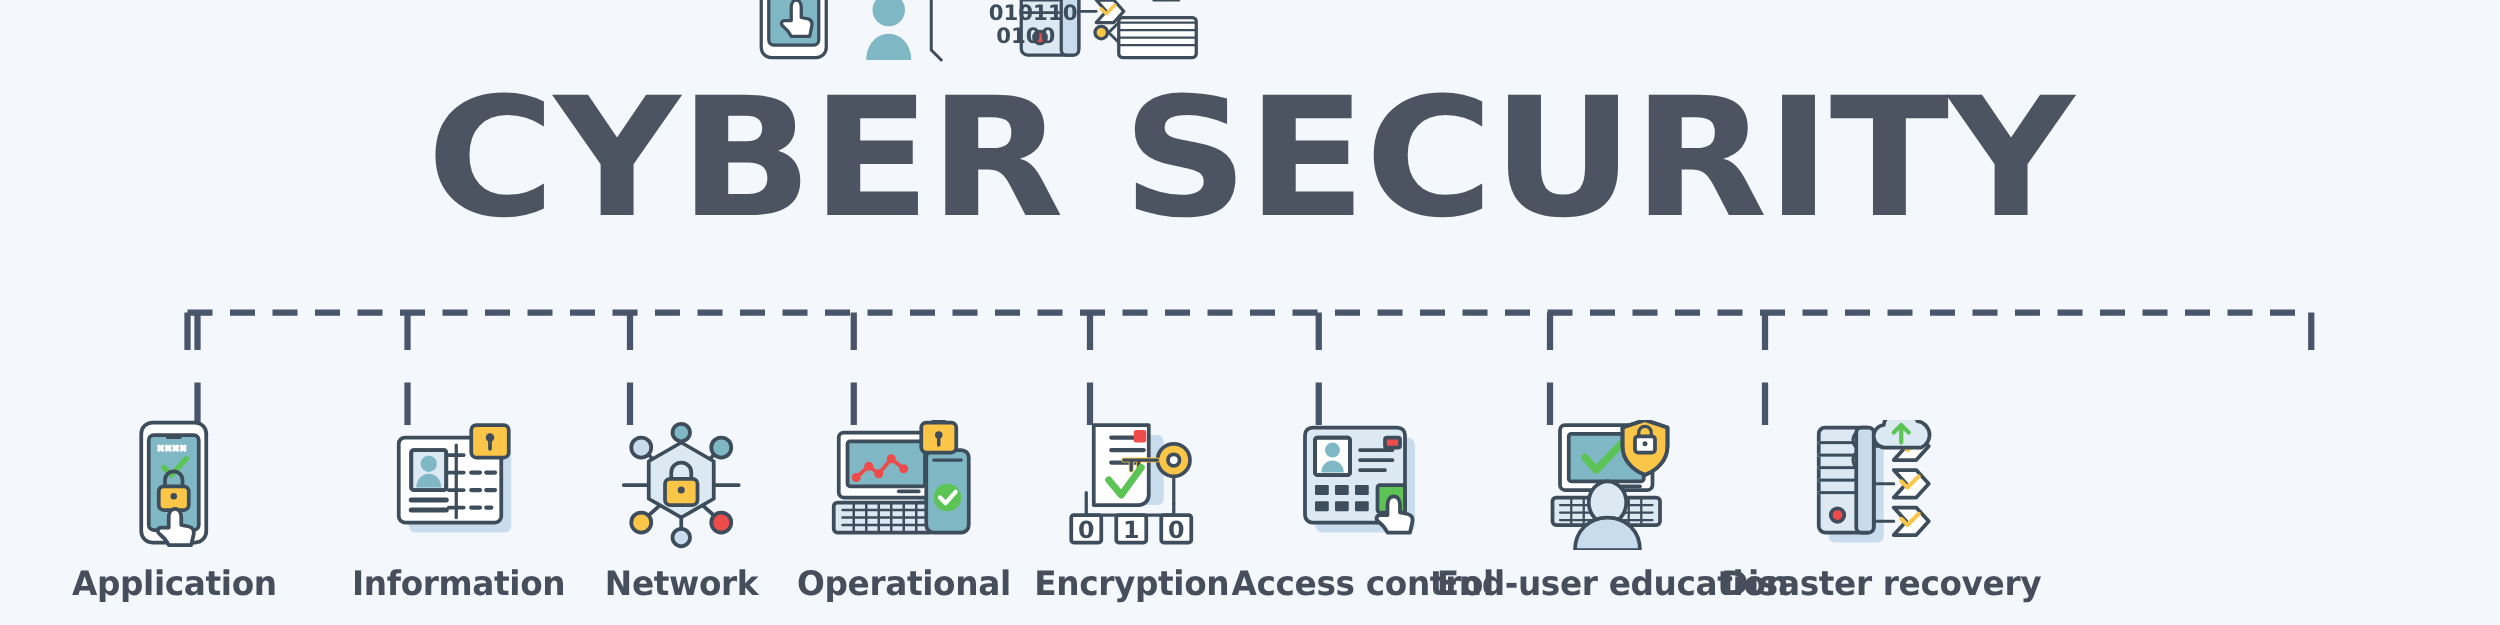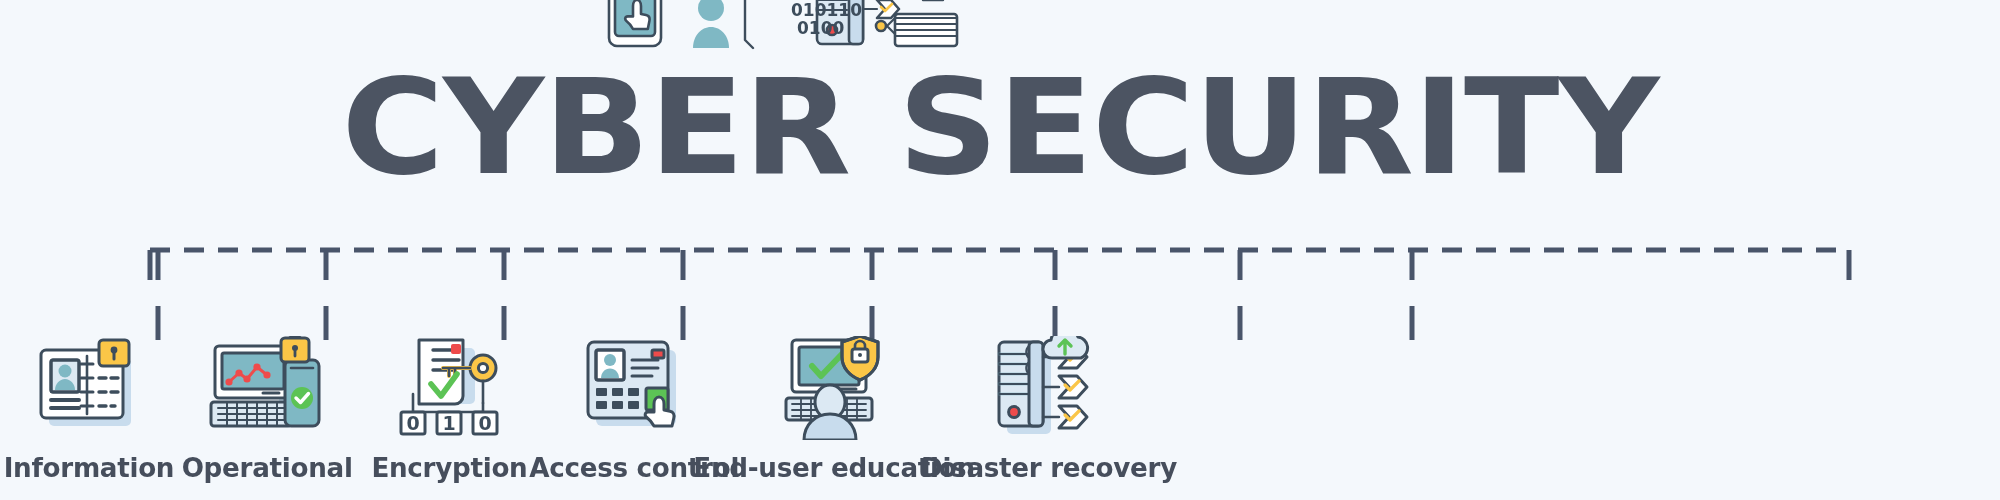--- a/index.html
+++ b/index.html
@@ -143,20 +143,38 @@
       <path d="M683 70v34"></path>
       <path d="M872 70v34"></path>
       <path d="M1055 70v34"></path>
       <path d="M1240 70v34"></path>
       <path d="M1412 70v34"></path>
     </g>
   </svg>
 
   <div class="row">
 
+    <div class="cell" style="width:278px">
+      <svg class="icon" viewBox="0 0 120 104">
+        <g stroke="#3d4d5c" stroke-width="3" fill="none" stroke-linecap="round" stroke-linejoin="round">
+          <rect x="40" y="12" width="16" height="82" rx="6" fill="#c8dced" stroke="none"></rect>
+          <rect x="34" y="2" width="52" height="96" rx="9" fill="#ffffff"></rect>
+          <rect x="40" y="12" width="40" height="76" rx="4" fill="#7fb8c4"></rect>
+          <path d="M48 21l3 3M54 21l3 3M60 21l3 3M66 21l3 3" stroke="#ffffff" stroke-width="2.6"></path>
+          <path d="M48 24l3-3M54 24l3-3M60 24l3-3M66 24l3-3" stroke="#ffffff" stroke-width="2.6"></path>
+          <path d="M52 38l6 6 12-13" stroke="#5cc355" stroke-width="4.4"></path>
+          <path d="M53 54v-6a7 7 0 0114 0v6" stroke-width="3"></path>
+          <rect x="48" y="53" width="24" height="19" rx="4" fill="#fbc647"></rect>
+          <circle cx="60" cy="61" r="2.6" fill="#3d4d5c" stroke="none"></circle>
+          <path d="M56 78c0-4 2-7 5-7s5 3 5 7v6l6 1.2c3.4.7 4.6 3.4 3.8 6.8l-1.8 8H56c-2.2-4.4-4.6-6.6-7.4-8.8-2.4-1.8-1.6-5.2 1.6-5.2H56z" fill="#ffffff"></path>
+          <path d="M55 14h10" stroke-width="2.4"></path>
+        </g>
+      </svg>
+      <div class="cap">Application</div>
+    </div>
 
     <div class="cell" style="width:178px">
       <svg class="icon" viewBox="0 0 120 104">
         <g stroke="#3d4d5c" stroke-width="3" fill="none" stroke-linecap="round" stroke-linejoin="round">
           <rect x="20" y="22" width="82" height="68" rx="5" fill="#c8dced" stroke="none"></rect>
           <rect x="12" y="14" width="82" height="68" rx="5" fill="#ffffff"></rect>
           <rect x="22" y="24" width="28" height="32" rx="2" fill="#dce9f3"></rect>
           <circle cx="36" cy="35" r="6.5" fill="#7fb8c4" stroke="none"></circle>
           <path d="M26 54c0-6 4.5-11 10-11s10 5 10 11z" fill="#7fb8c4" stroke="none"></path>
           <rect x="22" y="24" width="28" height="32" rx="2"></rect>
@@ -166,20 +184,38 @@
           <path d="M70 42h22M70 56h22M70 70h16" stroke-width="3.4" stroke-dasharray="7 5"></path>
           <path d="M76 24v-7a9 9 0 0118 0v7" stroke-width="3"></path>
           <rect x="70" y="4" width="30" height="26" rx="4" fill="#fbc647"></rect>
           <circle cx="85" cy="14" r="3.4" fill="#3d4d5c" stroke="none"></circle>
           <path d="M85 17v6" stroke-width="3"></path>
         </g>
       </svg>
       <div class="cap">Information</div>
     </div>
 
+    <div class="cell" style="width:178px">
+      <svg class="icon" viewBox="0 0 120 104">
+        <g stroke="#3d4d5c" stroke-width="3" fill="none" stroke-linecap="round" stroke-linejoin="round">
+          <path d="M32 26l18 18M88 26L70 44M32 78l18-16M88 78L70 62M60 14v14M60 76v14M14 52h20M86 52h20"></path>
+          <path d="M60 18l26 15v30L60 78 34 63V33z" fill="#dce9f3"></path>
+          <path d="M52 48v-6a8 8 0 0116 0v6" stroke-width="3"></path>
+          <rect x="47" y="47" width="26" height="21" rx="4" fill="#fbc647"></rect>
+          <circle cx="60" cy="56" r="2.8" fill="#3d4d5c" stroke="none"></circle>
+          <circle cx="28" cy="22" r="8" fill="#c8dced"></circle>
+          <circle cx="92" cy="22" r="8" fill="#7fb8c4"></circle>
+          <circle cx="28" cy="82" r="8" fill="#fbc647"></circle>
+          <circle cx="92" cy="82" r="8" fill="#ee4b4b"></circle>
+          <circle cx="60" cy="10" r="7" fill="#7fb8c4"></circle>
+          <circle cx="60" cy="94" r="7" fill="#c8dced"></circle>
+        </g>
+      </svg>
+      <div class="cap">Network</div>
+    </div>
 
     <div class="cell" style="width:178px">
       <svg class="icon" viewBox="0 0 120 104">
         <g stroke="#3d4d5c" stroke-width="3" fill="none" stroke-linecap="round" stroke-linejoin="round">
           <rect x="72" y="24" width="34" height="66" rx="6" fill="#c8dced" stroke="none"></rect>
           <rect x="8" y="10" width="76" height="52" rx="4" fill="#ffffff"></rect>
           <rect x="15" y="17" width="62" height="36" rx="2" fill="#7fb8c4"></rect>
           <path d="M22 46l10-9 8 6 10-12 10 8" stroke="#ee4b4b" stroke-width="3"></path>
           <circle cx="22" cy="46" r="3.6" fill="#ee4b4b" stroke="none"></circle>
           <circle cx="32" cy="37" r="3.6" fill="#ee4b4b" stroke="none"></circle>

